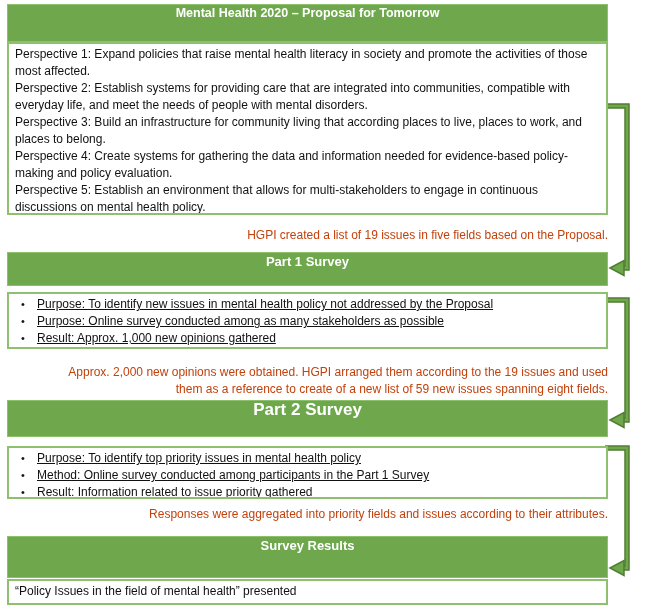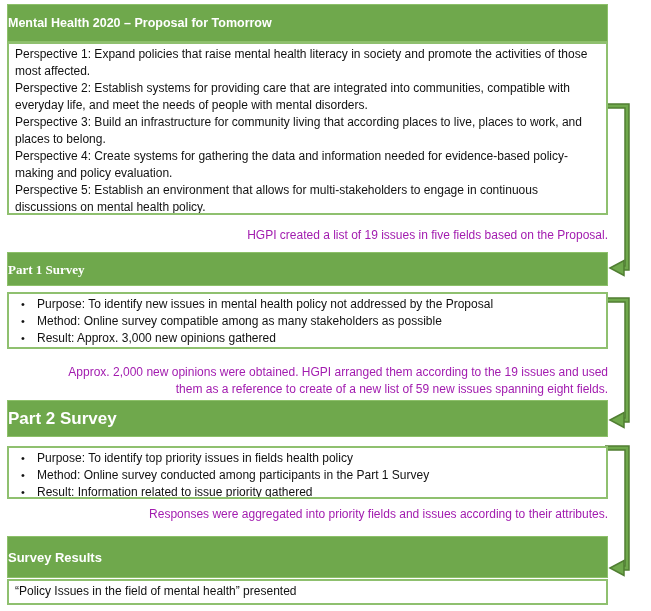--- a/index.html
+++ b/index.html
@@ -5,39 +5,39 @@
   html,body{margin:0;padding:0;background:#ffffff;}
   .canvas{
     position:relative;width:651px;height:611px;background:#ffffff;
     font-family:"Liberation Sans", sans-serif;color:var(--text,#1a1a1a);
     overflow:hidden;
   }
   .block{position:absolute;left:7px;width:601px;box-sizing:border-box;z-index:1;}
   .green-header{
     background:var(--header-green,#6FA84C);
     border:1px solid var(--header-border,#8DC06A);
-    color:#ffffff;font-weight:bold;text-align:left;
-    display:flex;flex-direction:column;justify-content:center;
+    color:#ffffff;font-weight:bold;text-align:right;
+    display:flex;justify-content:center;
     font-size:12.5px;line-height:17px;
   }
   .white-box{
     background:#ffffff;
     border:2px solid var(--box-border,#8FC06F);
     font-size:12px;line-height:17px;color:#111;
     overflow:hidden;
   }
   .perspectives{padding:2px 6px 1px 6px;}
   .persp-item{margin:0;}
   .bullets{padding:2px 6px 0 0;}
   .bullet-row{display:flex;align-items:flex-start;}
   .bullet-dot{flex:0 0 28px;text-align:center;font-size:11px;line-height:17px;}
-  .bullet-text{flex:1;}
+  .bullet-text{flex:1;text-decoration:underline;}
   .caption{
     position:absolute;right:43px;width:560px;text-align:right;
-    font-size:12px;line-height:17px;color:#a21caf;z-index:1;
+    font-size:12px;line-height:17px;color:#c2410c;z-index:1;
   }
   .arrows-svg{position:absolute;left:0;top:0;z-index:0;}
   .conn-outer{fill:none;stroke:var(--arrow-dark,#507E32);stroke-width:5.5;}
   .conn-inner{fill:none;stroke:var(--arrow-green,#6FA84C);stroke-width:2.5;}
   .arrow-head{fill:var(--arrow-green,#6FA84C);stroke:var(--arrow-dark,#507E32);stroke-width:1.5;}
   .title-line{display:block;}
 </style>
 </head>
 <body>
 
@@ -68,47 +68,47 @@
   <div class="block white-box perspectives" style="top:42px;height:173px;">
     <p class="persp-item">Perspective 1: Expand policies that raise mental health literacy in society and promote the activities of those most affected.</p>
     <p class="persp-item">Perspective 2: Establish systems for providing care that are integrated into communities, compatible with everyday life, and meet the needs of people with mental disorders.</p>
     <p class="persp-item">Perspective 3: Build an infrastructure for community living that according places to live, places to work, and places to belong.</p>
     <p class="persp-item">Perspective 4: Create systems for gathering the data and information needed for evidence-based policy-making and policy evaluation.</p>
     <p class="persp-item">Perspective 5: Establish an environment that allows for multi-stakeholders to engage in continuous discussions on mental health policy.</p>
   </div>
 
   <div class="caption" style="top:227px;">HGPI created a list of 19 issues in five fields based on the Proposal.</div>
 
-  <div class="block green-header" style="top:252px;height:34px;font-size:13px;font-family:Liberation Serif, serif;">
+  <div class="block green-header" style="top:252px;height:34px;font-size:13px;">
     <span>Part 1 Survey</span>
   </div>
   <div class="block white-box bullets" style="top:292px;height:57px;">
     <div class="bullet-row">
       <span class="bullet-dot">•</span>
       <span class="bullet-text">Purpose: To identify new issues in mental health policy not addressed by the Proposal</span>
     </div>
     <div class="bullet-row">
       <span class="bullet-dot">•</span>
-      <span class="bullet-text">Method: Online survey compatible among as many stakeholders as possible</span>
+      <span class="bullet-text">Purpose: Online survey conducted among as many stakeholders as possible</span>
     </div>
     <div class="bullet-row">
       <span class="bullet-dot">•</span>
-      <span class="bullet-text">Result: Approx. 3,000 new opinions gathered</span>
+      <span class="bullet-text">Result: Approx. 1,000 new opinions gathered</span>
     </div>
   </div>
 
   <div class="caption" style="top:364px;">Approx. 2,000 new opinions were obtained. HGPI arranged them according to the 19 issues and used them as a reference to create of a new list of 59 new issues spanning eight fields.</div>
 
   <div class="block green-header" style="top:400px;height:37px;font-size:17px;">
     <span>Part 2 Survey</span>
   </div>
   <div class="block white-box bullets" style="top:446px;height:53px;">
     <div class="bullet-row">
       <span class="bullet-dot">•</span>
-      <span class="bullet-text">Purpose: To identify top priority issues in fields health policy</span>
+      <span class="bullet-text">Purpose: To identify top priority issues in mental health policy</span>
     </div>
     <div class="bullet-row">
       <span class="bullet-dot">•</span>
       <span class="bullet-text">Method: Online survey conducted among participants in the Part 1 Survey</span>
     </div>
     <div class="bullet-row">
       <span class="bullet-dot">•</span>
       <span class="bullet-text">Result: Information related to issue priority gathered</span>
     </div>
   </div>

